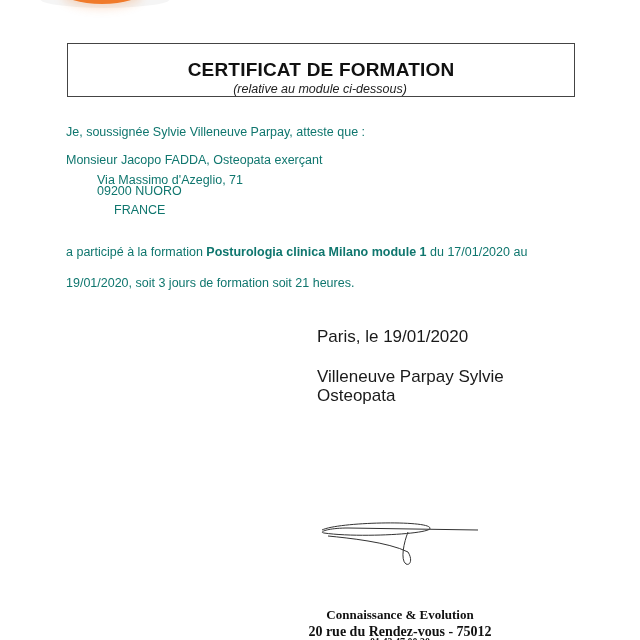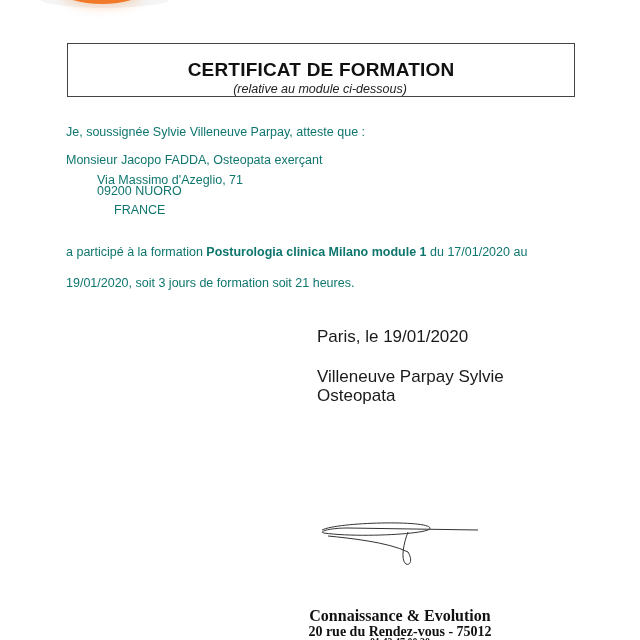--- a/index.html
+++ b/index.html
@@ -40,15 +40,15 @@
 
 <div class="sig" style="top:327px;">Paris, le 19/01/2020</div>
 <div class="sig" style="top:367px;">Villeneuve Parpay Sylvie</div>
 <div class="sig" style="top:386px;">Osteopata</div>
 
 <svg class="signature" width="165" height="50" viewBox="0 0 165 50">
   <path d="M4 10 C 20 2, 110 0, 112 8 C 114 14, 40 18, 6 13 C 0 12, 10 8, 30 8 L 160 10" fill="none" stroke="#333" stroke-width="1"></path>
   <path d="M10 16 C 30 18, 70 22, 90 32 C 95 40, 92 46, 88 44 C 82 40, 86 22, 90 12" fill="none" stroke="#333" stroke-width="1"></path>
 </svg>
 
-<div class="company" style="top:607px; font-size:16px;">Connaissance &amp; Evolution</div>
+<div class="company" style="top:607px; font-size:13px;">Connaissance &amp; Evolution</div>
 <div class="company" style="top:624px; font-size:14px;">20 rue du Rendez-vous - 75012 Paris</div>
 <div class="company" style="top:636px; font-size:10px;">01 43 47 00 30</div>
 
 </body></html>

